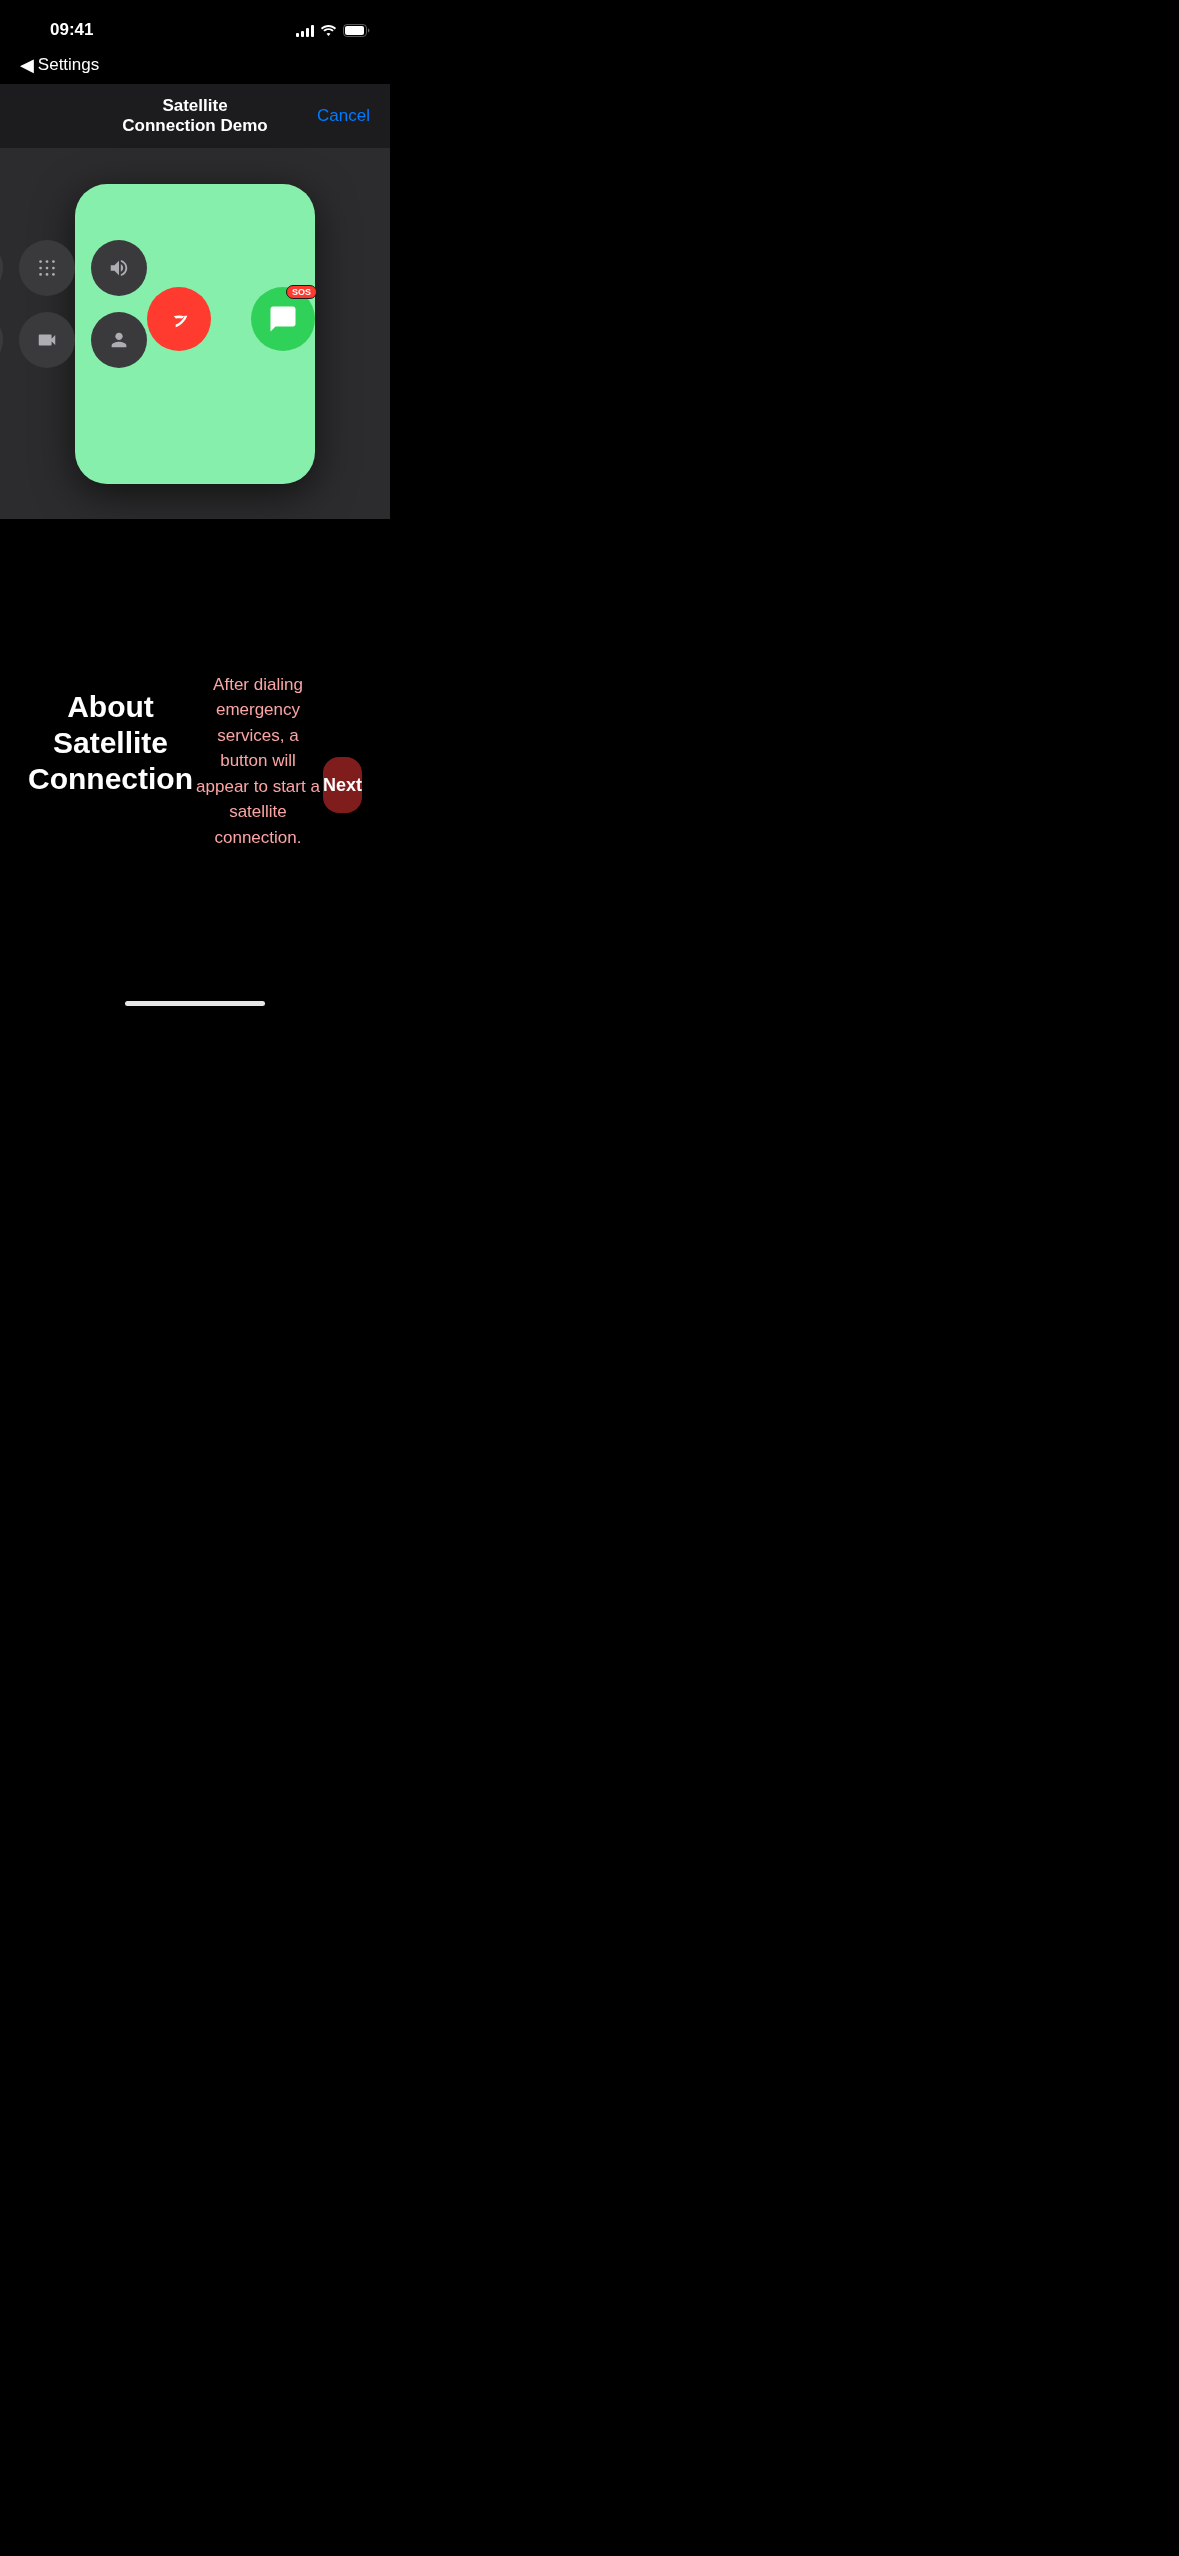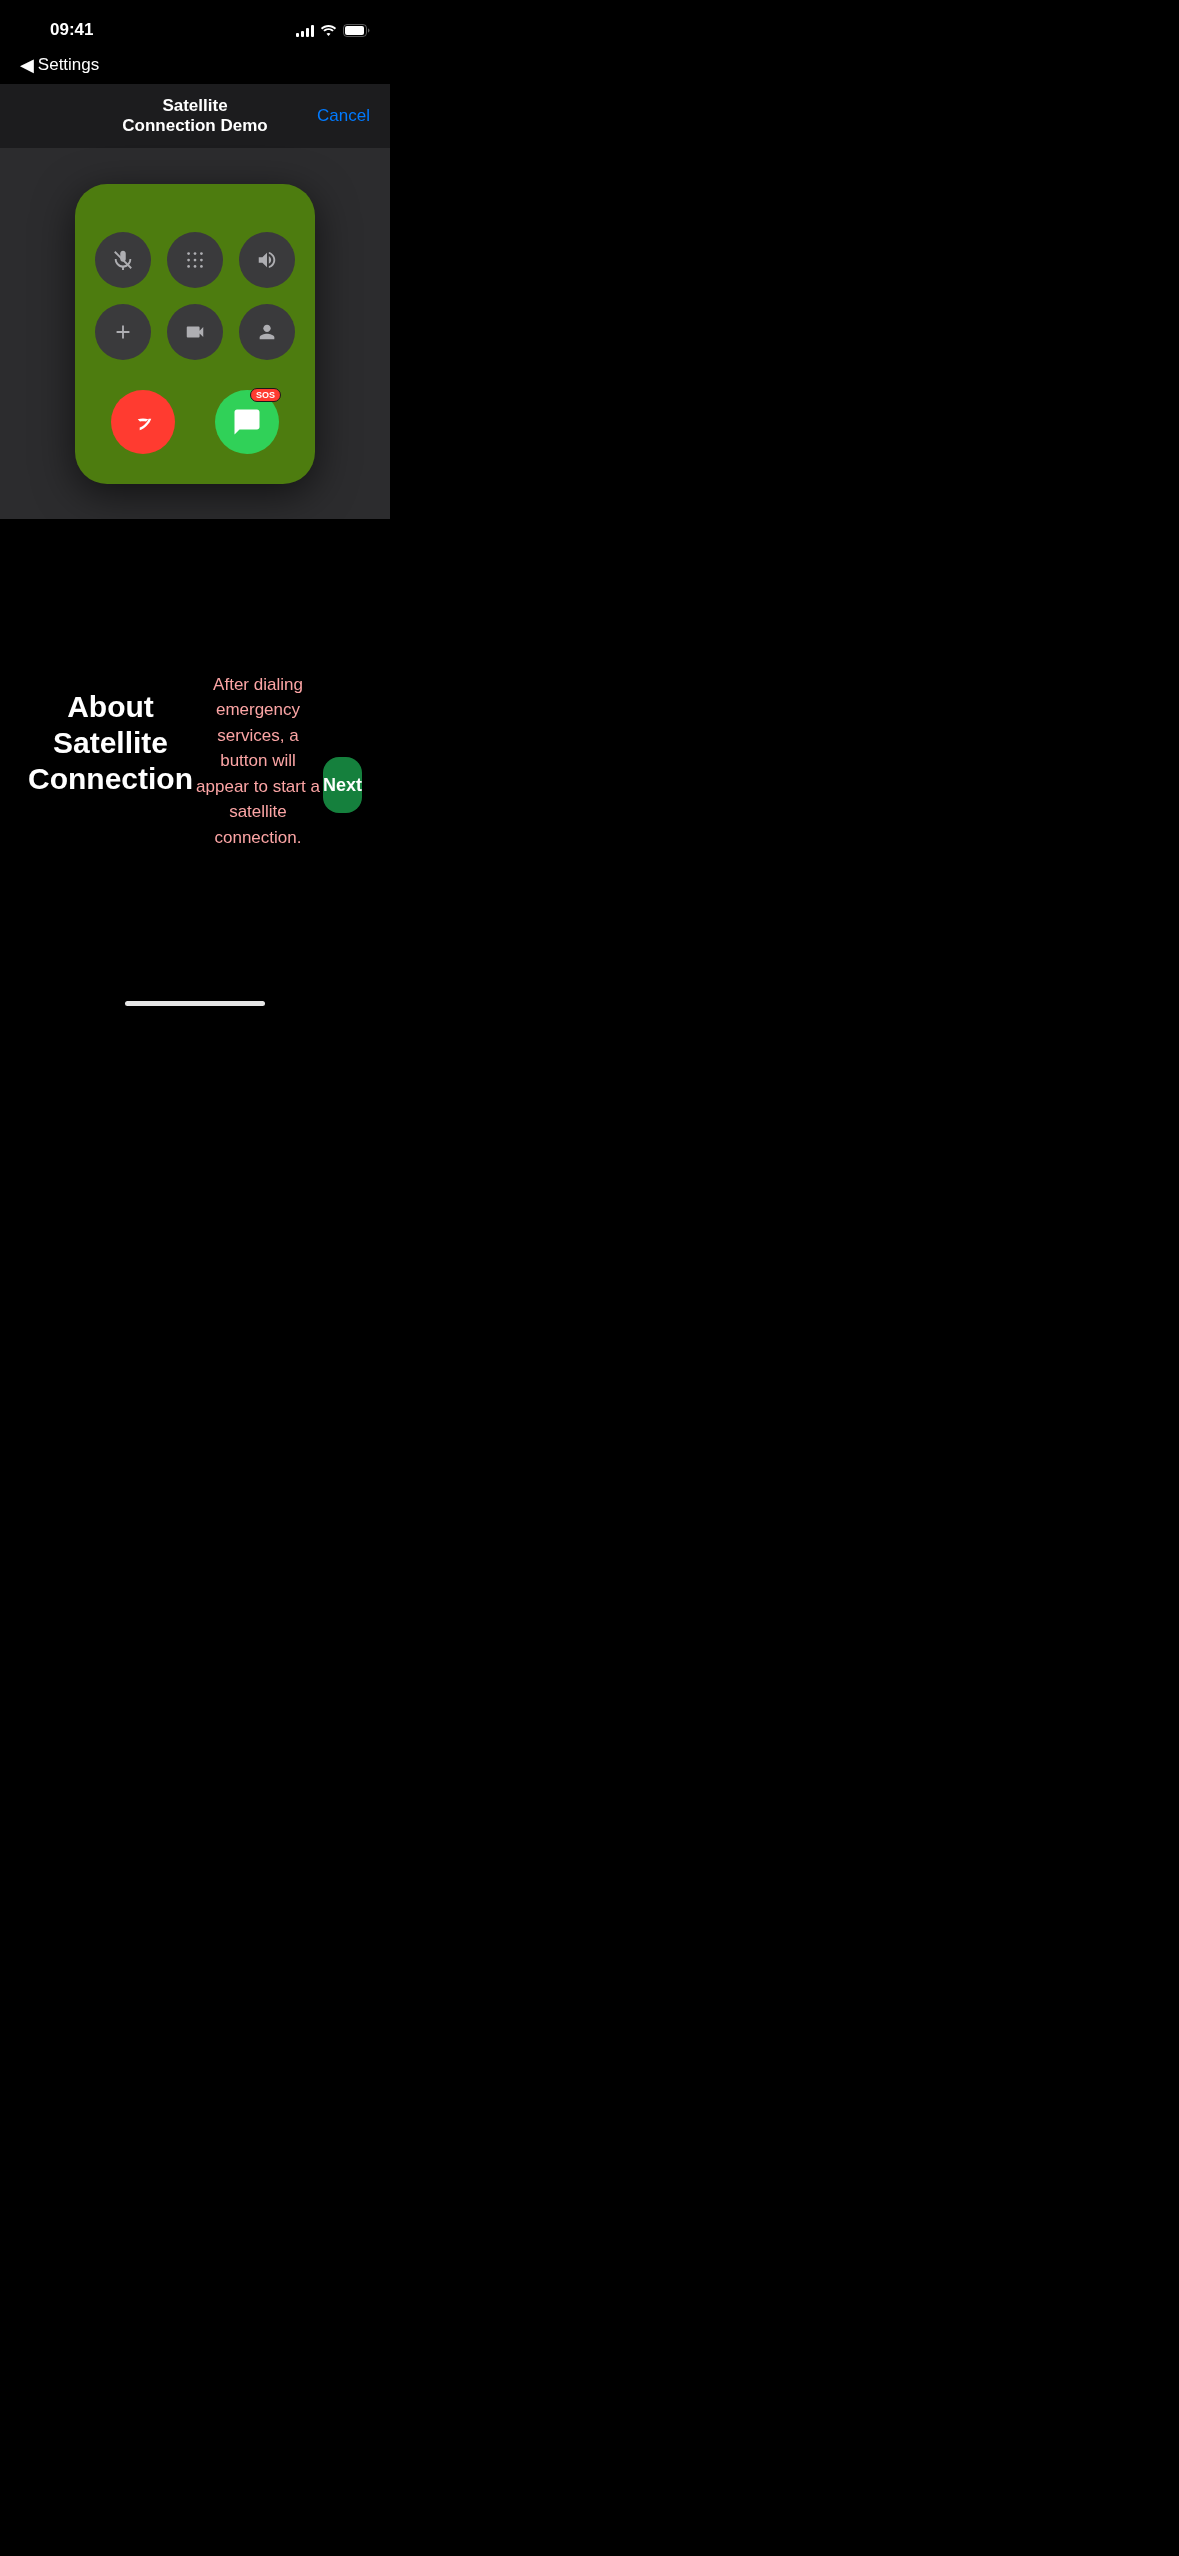--- a/index.html
+++ b/index.html
@@ -107,24 +107,24 @@
       height: 370px;
       display: flex;
       align-items: center;
       justify-content: center;
     }
 
     
     .phone-mockup {
       width: 240px;
       height: 300px;
-      background: #4d7c0f;
+      background: #86efac;
       border-radius: 32px;
       display: flex;
-      flex-direction: column;
+      flex-direction: row;
       align-items: center;
       justify-content: flex-end;
       padding-bottom: 30px;
       box-shadow: 0 10px 40px rgba(0,0,0,0.6);
       text-align: right;
     }
 
     .call-buttons-grid {
       display: grid;
       grid-template-columns: repeat(3, 56px);
@@ -226,21 +226,21 @@
       max-width: 320px;
     }
 
     .spacer {
       flex: 1;
     }
 
     .next-btn {
       width: 188px;
       height: 56px;
-      background: #15803d;
+      background: #7f1d1d;
       border-radius: 16px;
       display: flex;
       align-items: center;
       justify-content: center;
       margin-top: 48px;
       cursor: pointer;
     }
 
     .next-btn-label {
       font-size: 18px;

